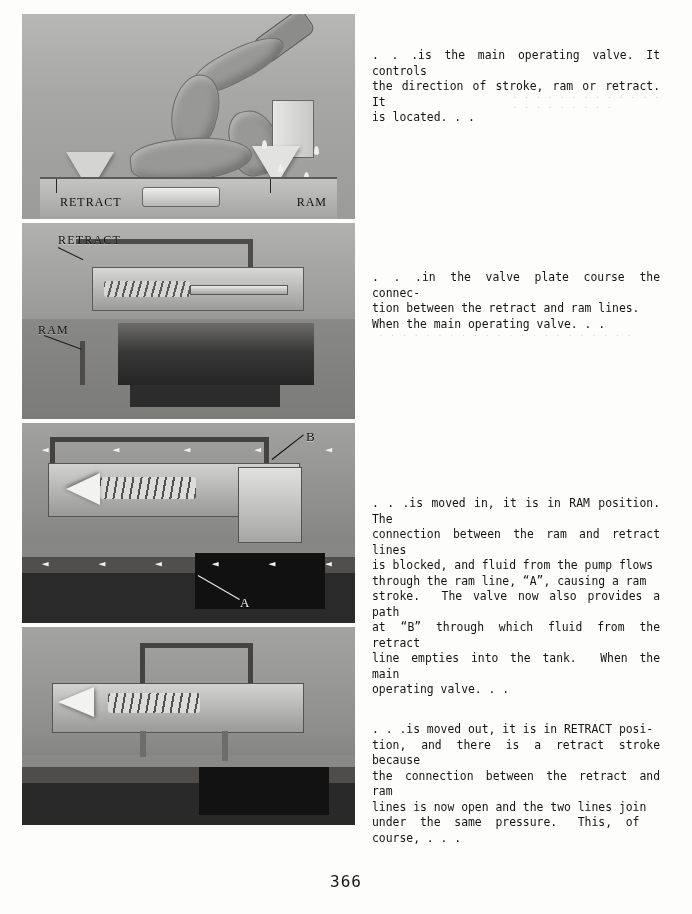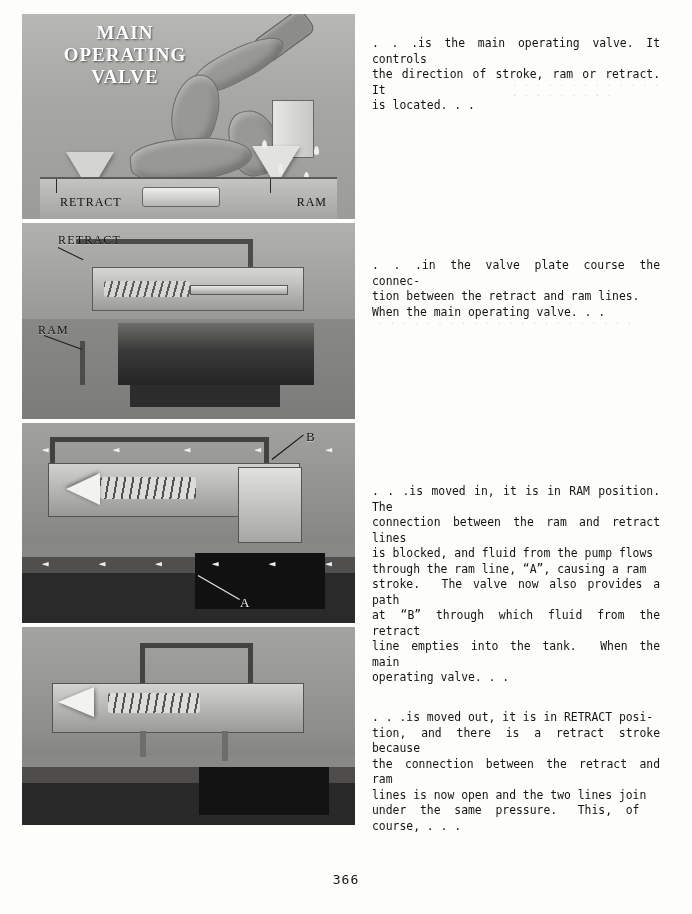--- a/index.html
+++ b/index.html
@@ -283,21 +283,21 @@
   .f4-darkblock {
     position: absolute; right: 26px; top: 140px;
     width: 130px; height: 48px;
     background: #121211;
   }
 
   
   .text-column {
     position: absolute;
     left: 372px;
-    top: 0;
+    top: 12px;
     width: 290px;
     height: 766px;
   }
   .para {
     position: absolute;
     width: 288px;
     font-family: "DejaVu Sans Mono", "Liberation Mono", monospace;
     font-size: 11.4px;
     line-height: 15.5px;
     color: #15140f;
@@ -310,44 +310,41 @@
   #p3 { top: 484px; }
   #p4 { top: 710px; }
 
   
   .page-number {
     position: absolute;
     left: 0; right: 0;
     top: 872px;
     text-align: center;
     font-family: "DejaVu Sans Mono", "Liberation Mono", monospace;
-    font-size: 13px;
+    font-size: 16px;
     color: #151414;
     letter-spacing: 1px;
   }
   .ghost {
     position: absolute;
     color: rgba(90,90,88,.22);
     font-family: "DejaVu Sans Mono", "Liberation Mono", monospace;
     font-size: 9px;
     letter-spacing: .5px;
     pointer-events: none;
   }
 </style>
 </head>
 <body>
 
 <div class="page">
 
   <div class="figure-column">
 
     <div class="figure" id="fig1">
-      <div class="fig1-title">MAIN
-OPERATING
-VALVE</div>
 
       <div class="f1-tool"></div>
       <div class="f1-arm a1"></div>
       <div class="f1-arm a4"></div>
       <div class="f1-arm a2"></div>
       <div class="f1-arm a3"></div>
       <div class="f1-can"></div>
       <div class="f1-cup c1"></div>
       <div class="f1-cup c2"></div>
 

